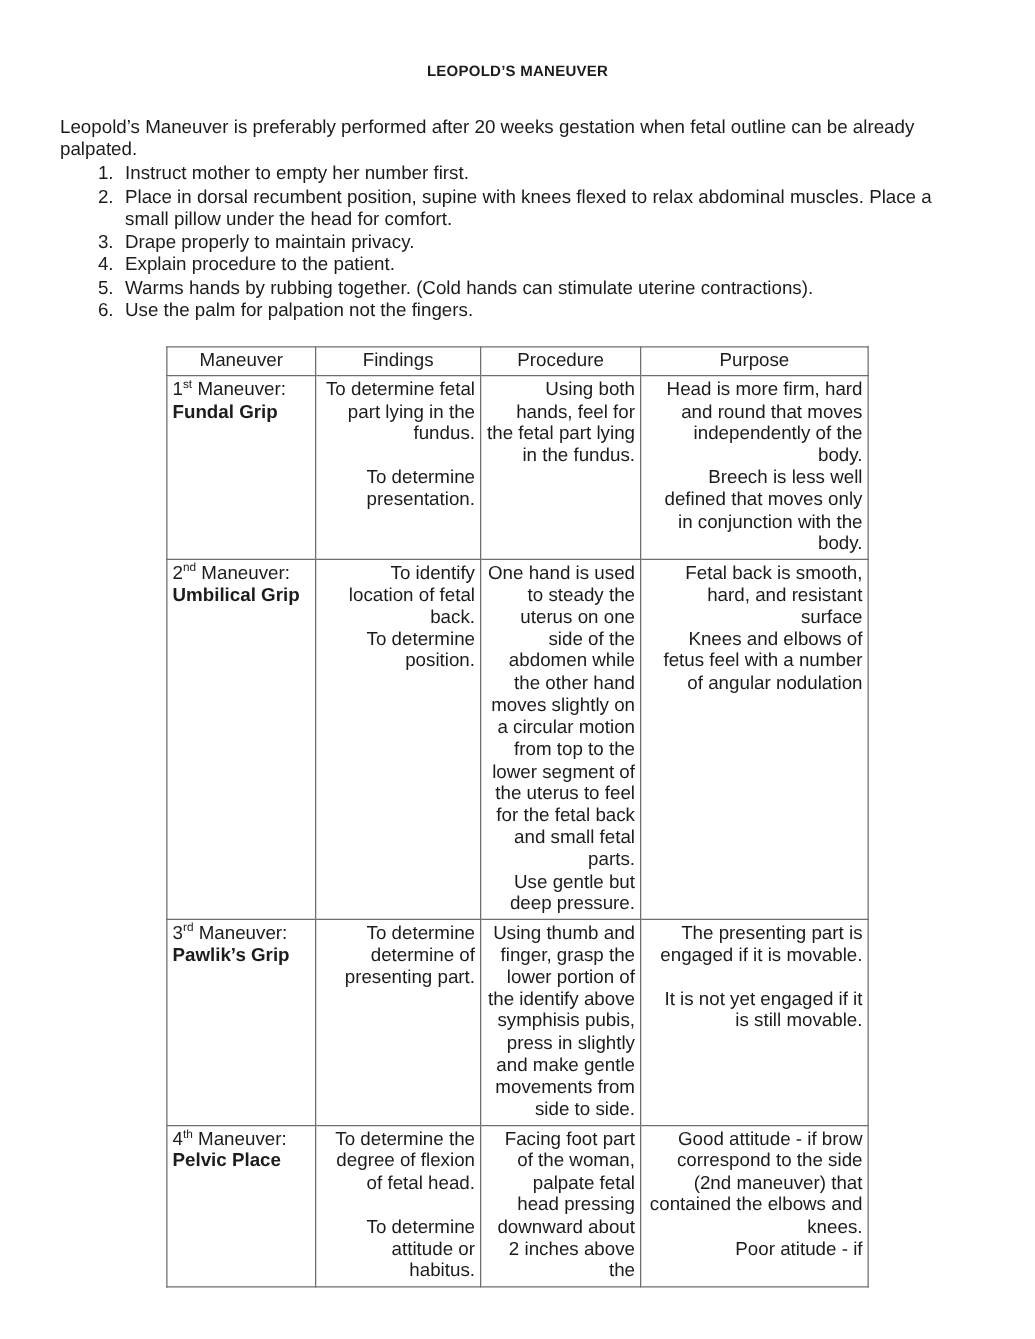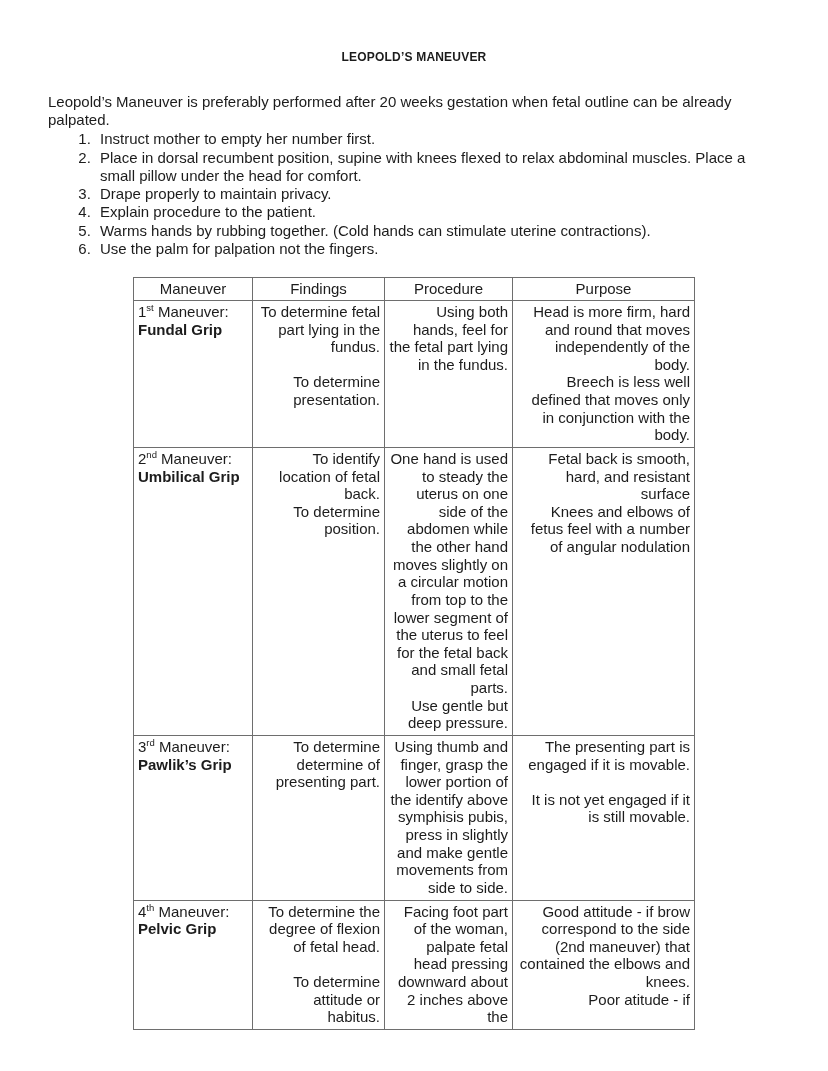--- a/index.html
+++ b/index.html
@@ -147,21 +147,21 @@
         <td>
             <div class="cell-text">Using thumb and finger, grasp the lower portion of the identify above symphisis pubis, press in slightly and make gentle movements from side to side.</div>
           </td>
         <td>
             <div class="cell-text">The presenting part is engaged if it is movable.
 
 It is not yet engaged if it is still movable.</div>
           </td>
       </tr>
       <tr>
-        <td><span>4</span><sup class="ord">th</sup><span> Maneuver:</span><div class="grip">Pelvic Grip</div></td>
+        <td><span>4</span><sup class="ord">th</sup><span> Maneuver:</span><div class="grip">Pelvic Place</div></td>
         <td>
             <div class="cell-text">To determine the degree of flexion of fetal head.
 
 To determine attitude or habitus.</div>
           </td>
         <td>
             <div class="cell-text">Facing foot part of the woman, palpate fetal head pressing downward about 2 inches above the</div>
           </td>
         <td>
             <div class="cell-text">Good attitude - if brow correspond to the side (2nd maneuver) that contained the elbows and knees.

